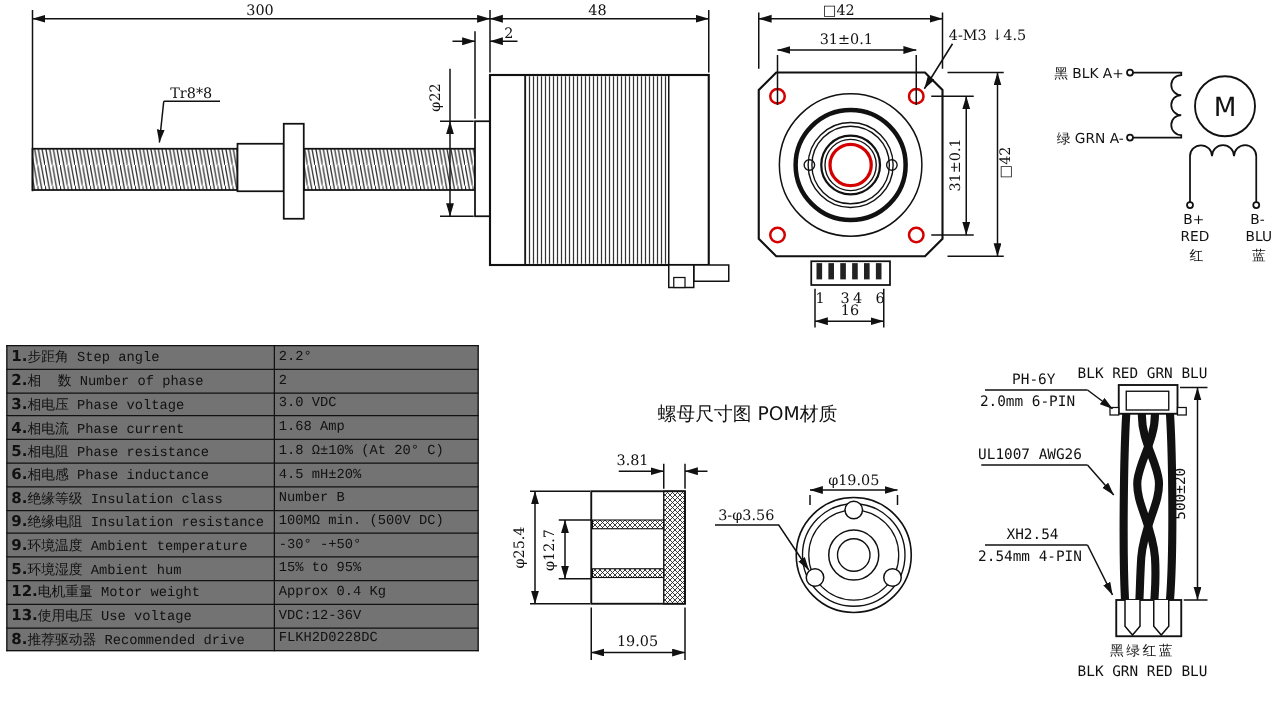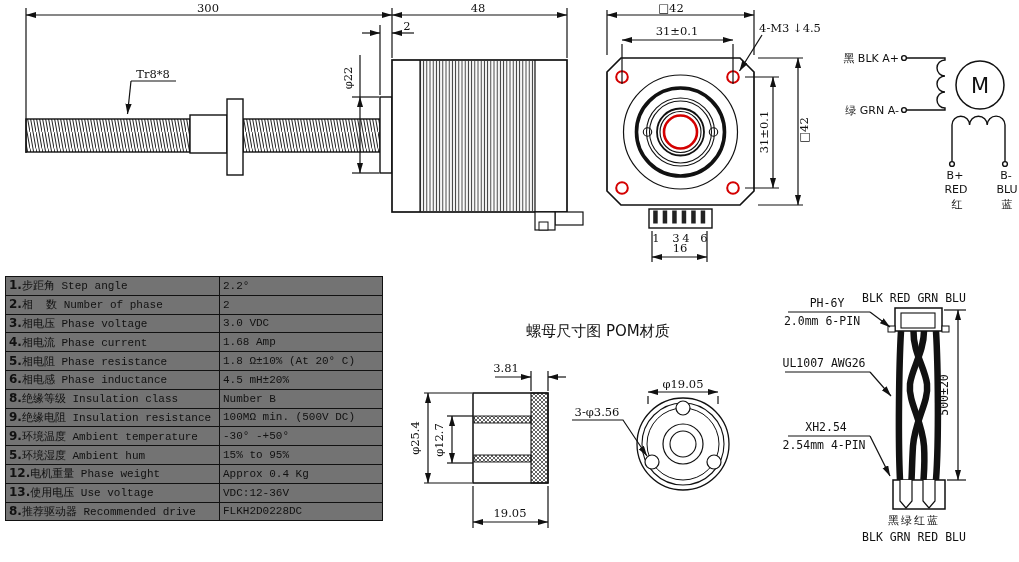--- a/index.html
+++ b/index.html
@@ -281,21 +281,21 @@
           </tr>
       <tr>
             <td class="c1"><b>9.</b><span>环境温度 Ambient temperature</span></td>
             <td class="c2">-30° -+50°</td>
           </tr>
       <tr>
             <td class="c1"><b>5.</b><span>环境湿度 Ambient hum</span></td>
             <td class="c2">15% to 95%</td>
           </tr>
       <tr>
-            <td class="c1"><b>12.</b><span>电机重量 Phase weight</span></td>
+            <td class="c1"><b>12.</b><span>电机重量 Motor weight</span></td>
             <td class="c2">Approx 0.4 Kg</td>
           </tr>
       <tr>
             <td class="c1"><b>13.</b><span>使用电压 Use voltage</span></td>
             <td class="c2">VDC:12-36V</td>
           </tr>
       <tr>
             <td class="c1"><b>8.</b><span>推荐驱动器 Recommended drive</span></td>
             <td class="c2">FLKH2D0228DC</td>
           </tr>

